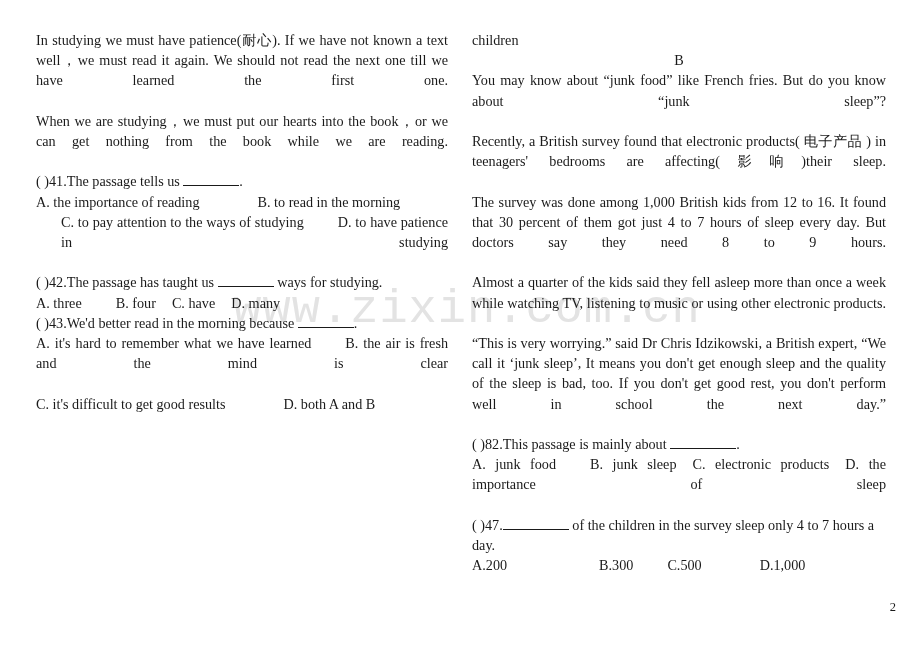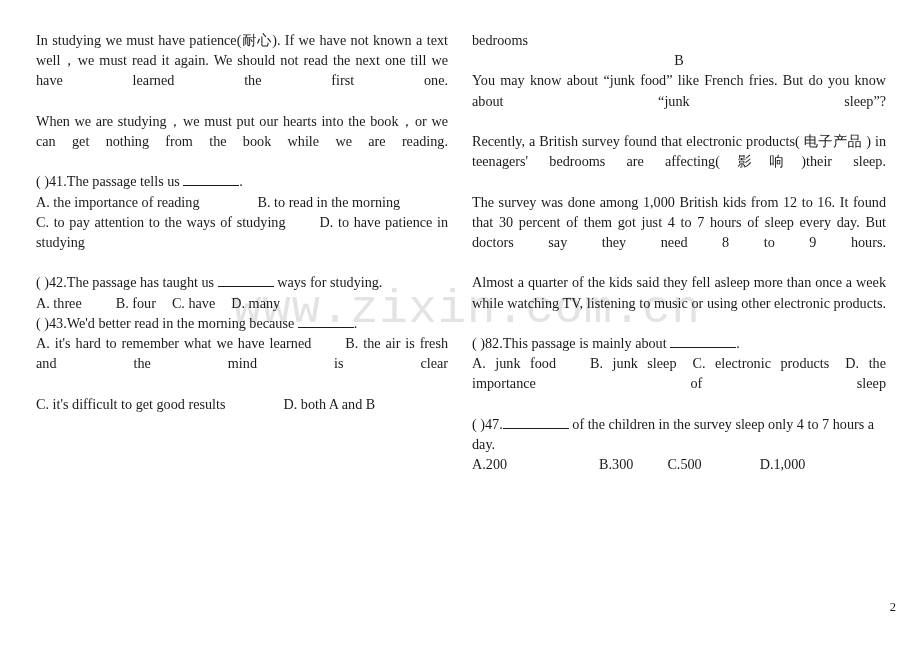--- a/index.html
+++ b/index.html
@@ -104,20 +104,21 @@
     right: 24px;
     top: 600px;
     font-size: 12.5px;
     z-index: 3;
   }
 
   .opt-row {
     display: block;
     text-align: justify;
     text-justify: inter-word;
+    margin-left: 25px;
   }
 </style>
 </head>
 <body>
 
 <div id="page">
 
   <div id="watermark">
     <span>www.zixin.com.cn</span>
   </div>
@@ -135,28 +136,29 @@
     <p class="para nojustify"><span>A. three</span><span class="gap-md"></span><span>B. four</span><span class="gap-sm"></span><span>C. have</span><span class="gap-sm"></span><span>D. many</span></p>
 
     <p class="para nojustify"><span>(  )43.</span><span>We'd better read in the morning because </span><span class="blank w2"></span><span>.</span></p>
     <p class="para"><span>A. it's hard to remember what we have learned</span><span class="gap-md"></span><span>B. the air is fresh and the mind is clear</span></p>
     <p class="para nojustify"><span>C. it's difficult to get good results</span><span class="gap-lg"></span><span>D. both A and B</span></p>
 
   </div>
 
   <div id="col-right" class="column">
 
-    <p class="para nojustify">bedrooms</p>
+    <p class="para nojustify">children</p>
 
     <p class="center">B</p>
 
     <p class="para">You may know about “junk food” like French fries. But do you know about “junk sleep”?</p>
     <p class="para">Recently, a British survey found that electronic products( 电子产品 ) in teenagers' bedrooms are affecting(影响)their sleep.</p>
     <p class="para">The survey was done among 1,000 British kids from 12 to 16. It found that 30 percent of them got just 4 to 7 hours of sleep every day. But doctors say they need 8 to 9 hours.</p>
     <p class="para">Almost a quarter of the kids said they fell asleep more than once a week while watching TV, listening to music or using other electronic products.</p>
+    <p class="para">“This is very worrying.” said Dr Chris Idzikowski, a British expert, “We call it ‘junk sleep’, It means you don't get enough sleep and the quality of the sleep is bad, too. If you don't get good rest, you don't perform well in school the next day.”</p>
 
     <p class="para nojustify"><span>(  )82.</span><span>This passage is mainly about </span><span class="blank w3"></span><span>.</span></p>
     <p class="para"><span>A. junk food</span><span class="gap-md"></span><span>B. junk sleep</span><span class="gap-sm"></span><span>C. electronic products</span><span class="gap-sm"></span><span>D. the importance of sleep</span></p>
 
     <p class="para nojustify"><span>(  )47.</span><span class="blank w3"></span><span> of the children in the survey sleep only 4 to 7 hours a day.</span></p>
     <p class="para nojustify"><span>A.200</span><span class="gap-lg"></span><span class="gap-md"></span><span>B.300</span><span class="gap-md"></span><span>C.500</span><span class="gap-lg"></span><span>D.1,000</span></p>
 
   </div>
 
   <div id="page-number">2</div>

